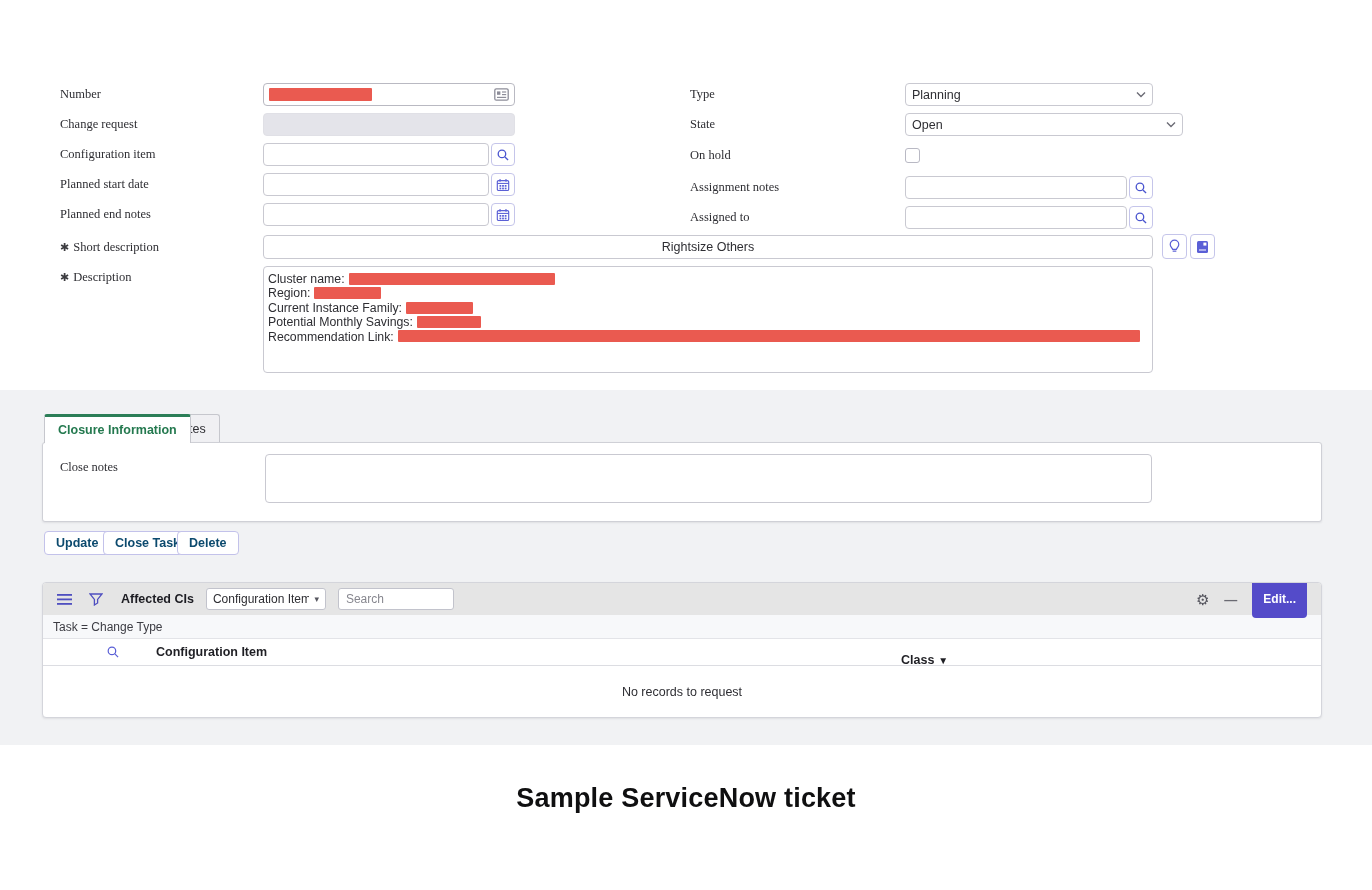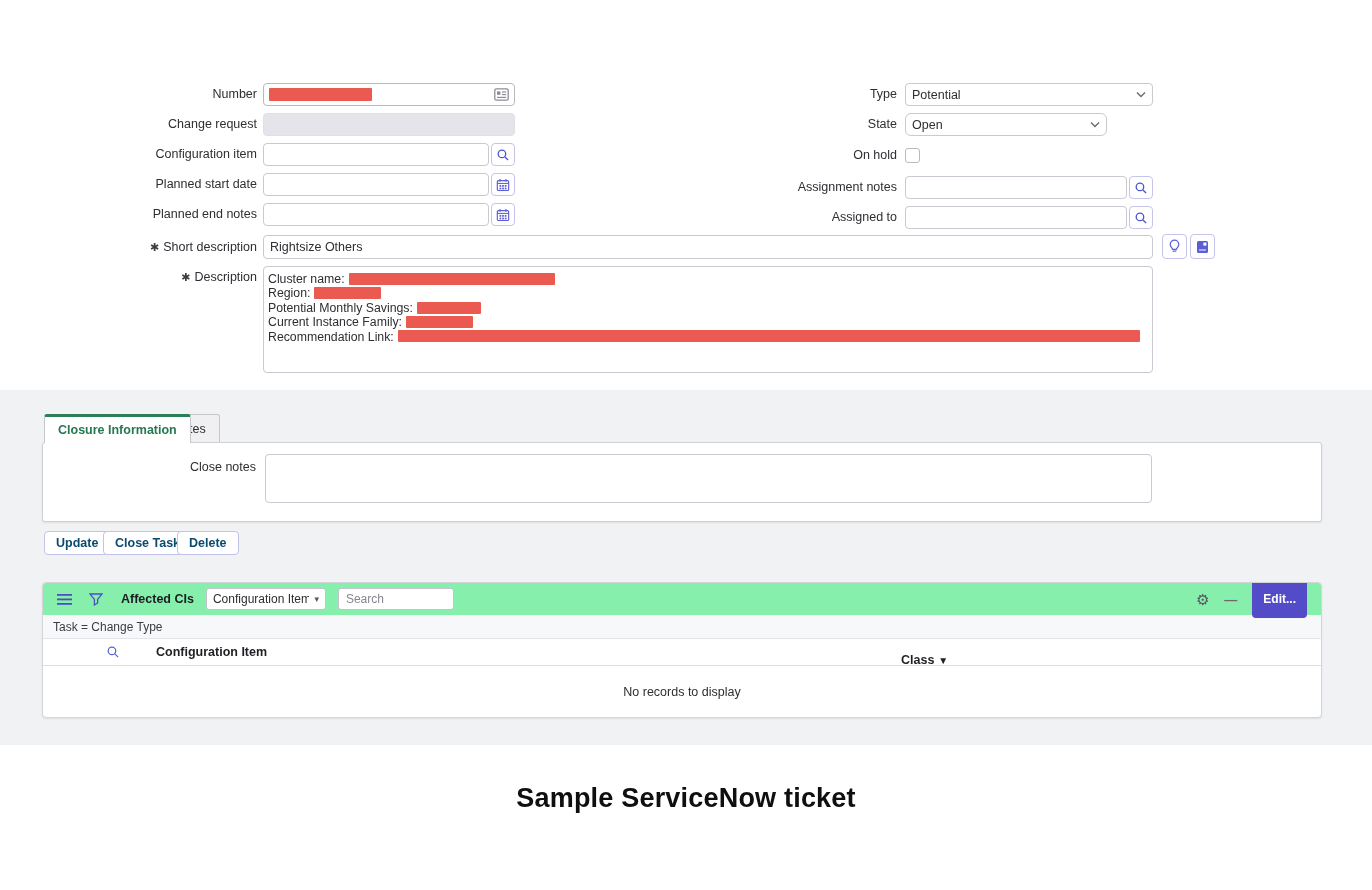--- a/index.html
+++ b/index.html
@@ -1,24 +1,24 @@
 <!DOCTYPE html>
 <html><head>
 <meta charset="utf-8">
 <style>
   * { box-sizing: border-box; margin: 0; padding: 0; }
   html,body { background:#ffffff; }
   body { font-family: "Liberation Sans", sans-serif; }
   .screen { position:relative; width:1372px; height:890px; background:#fff; overflow:hidden; }
 
   
-  .flabel { position:absolute; font-size:12.5px; color:#2e2e33; text-align:right; line-height:23px; white-space:nowrap; }
+  .flabel { position:absolute; font-size:12.5px; color:#2e2e33; text-align:left; line-height:23px; white-space:nowrap;font-family:Liberation Serif, serif; }
   .mand { margin-right:4px; font-size:11px; color:#3c3c40; }
   .finput { position:absolute; background:#fff; border:1px solid #c9c9d1; border-radius:4px; height:23px;
-            font-size:12.5px; color:#2e2e33; padding:0 6px; font-family:"Liberation Sans",sans-serif; }
+            font-size:12.5px; color:#2e2e33; padding:0 6px; font-family:"Liberation Sans",sans-serif;text-align:center; }
   .fdisabled { position:absolute; background:#e4e4ea; border:1px solid #e0e0e6; border-radius:4px; height:23px; }
   .iconbtn { position:absolute; width:24px; height:23px; background:#fff; border:1px solid #c5c5ea; border-radius:4px;
              display:flex; align-items:center; justify-content:center; cursor:pointer; }
   .numberbox { position:absolute; background:#fff; border:1px solid #b9b9c2; border-radius:4px; height:23px; display:flex; align-items:center; }
   .redact { background:#ea5a50; display:inline-block; height:12px; border-radius:1px; vertical-align:middle; margin-left:4px; transform:translateY(-1px); }
   .numredact { width:103px; height:13px; margin-left:5px; border-radius:1px; background:#ea5a50; }
   .numicon { margin-left:auto; margin-right:5px; }
   .fselect { position:absolute; background:#fff; border:1px solid #c9c9d1; border-radius:4px; height:23px;
              font-size:12.5px; color:#2e2e33; padding:0 6px; display:flex; align-items:center; cursor:pointer; }
   .fselect .chev { margin-left:auto; }
@@ -39,21 +39,21 @@
   .textarea { position:absolute; background:#fff; border:1px solid #c9c9d1; border-radius:4px; resize:none;
               font-family:"Liberation Sans",sans-serif; font-size:12.5px; padding:4px 6px; }
 
   
   .actbtn { position:absolute; top:531px; height:24px; background:#fff; border:1px solid #c3c2ea; border-radius:4px;
             color:#0c4a6e; font-weight:bold; font-size:12.5px; padding:0 11px; cursor:pointer; font-family:"Liberation Sans",sans-serif; }
 
   
   .card { position:absolute; left:42px; top:582px; width:1280px; height:136px; background:#fff;
           border:1px solid #d4d5db; border-radius:4px; box-shadow:0 1px 2px rgba(60,60,80,0.10); overflow:hidden; }
-  .toolbar { display:flex; align-items:center; height:32px; background:#86efac; padding:0 14px; gap:12px; }
+  .toolbar { display:flex; align-items:center; height:32px; background:#e5e5e5; padding:0 14px; gap:12px; }
   .toolbar .title { font-size:12.5px; font-weight:bold; color:#1c1c22; margin-left:6px; white-space:nowrap; }
   .tselect { width:120px; height:22px; background:#fff; border:1px solid #c2c3cc; border-radius:3px; display:flex; align-items:center;
              font-size:12px; color:#2e2e33; padding:0 6px; cursor:pointer; white-space:nowrap; overflow:hidden; }
   .tselect .caret { margin-left:auto; font-size:9px; color:#55555e; }
   .tsearch { width:116px; height:22px; background:#fff; border:1px solid #c2c3cc; border-radius:3px; font-size:12px; padding:0 7px;
              font-family:"Liberation Sans",sans-serif; color:#2e2e33; }
   .tsearch::placeholder { color:#87878f; }
   .tool-right { margin-left:auto; display:flex; align-items:center; gap:15px; }
   .gear { font-size:15px; color:#55555e; line-height:1; cursor:pointer; }
   .minus { color:#6a6a72; font-weight:bold; cursor:pointer; font-size:13px; }
@@ -165,37 +165,37 @@
         </svg>
       </span>
   </div>
 
   <div class="flabel" style="left:60px; top:266px; width:197px;">
     <span class="mand">✱</span><span>Description</span>
   </div>
   <div class="descbox" style="left:263px; top:266px; width:890px; height:107px;">
     <div class="descline"><span>Cluster name:</span><span class="redact w2"></span></div>
     <div class="descline"><span>Region:</span><span class="redact w3"></span></div>
+    <div class="descline"><span>Current Instance Family:</span><span class="redact w4"></span></div>
     <div class="descline"><span>Potential Monthly Savings:</span><span class="redact w5"></span></div>
-    <div class="descline"><span>Current Instance Family:</span><span class="redact w4"></span></div>
     <div class="descline"><span>Recommendation Link:</span><span class="redact w6"></span></div>
   </div>
 
   <div class="flabel" style="left:690px; top:83px; width:207px;">Type</div>
   <div class="fselect" style="left:905px; top:83px; width:248px;">
-    <span>Potential</span>
+    <span>Planning</span>
     <span class="chev">
         <svg width="10" height="7" viewBox="0 0 10 7">
           <polyline points="1,1.5 5,5.5 9,1.5" fill="none" stroke="#6b6b75" stroke-width="1.4"></polyline>
         </svg>
       </span>
   </div>
 
   <div class="flabel" style="left:690px; top:113px; width:207px;">State</div>
-  <div class="fselect" style="left:905px; top:113px; width:202px;border-radius:6px;">
+  <div class="fselect" style="left:905px; top:113px; width:278px;">
     <span>Open</span>
     <span class="chev">
         <svg width="10" height="7" viewBox="0 0 10 7">
           <polyline points="1,1.5 5,5.5 9,1.5" fill="none" stroke="#6b6b75" stroke-width="1.4"></polyline>
         </svg>
       </span>
   </div>
 
   <div class="flabel" style="left:690px; top:143px; width:207px; line-height:25px;">On hold</div>
   <div class="checkbox" style="left:905px; top:148px;"></div>
@@ -267,18 +267,18 @@
     <div class="headrow">
       <span class="hsearch">
           <svg width="14" height="14" viewBox="0 0 16 16">
             <circle cx="6.8" cy="6.8" r="4.3" fill="none" stroke="#5a5fd6" stroke-width="1.4"></circle>
             <line x1="10.2" y1="10.2" x2="13.8" y2="13.8" stroke="#5a5fd6" stroke-width="1.4"></line>
           </svg>
         </span>
       <span class="col1">Configuration Item</span>
       <span class="col2"><span>Class</span><span class="sortcaret">▼</span></span>
     </div>
-    <div class="emptyrow">No records to display</div>
+    <div class="emptyrow">No records to request</div>
   </div>
 
   <div class="caption">Sample ServiceNow ticket</div>
 
 </div>
 
 </body></html>

